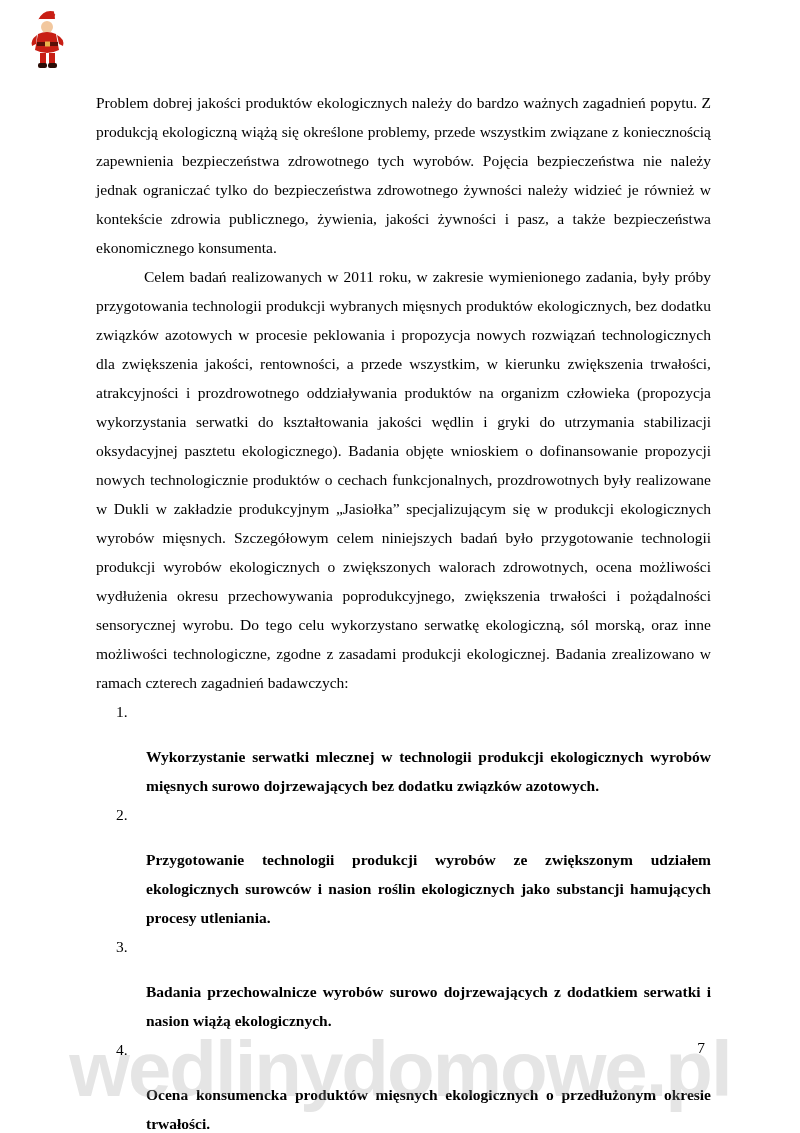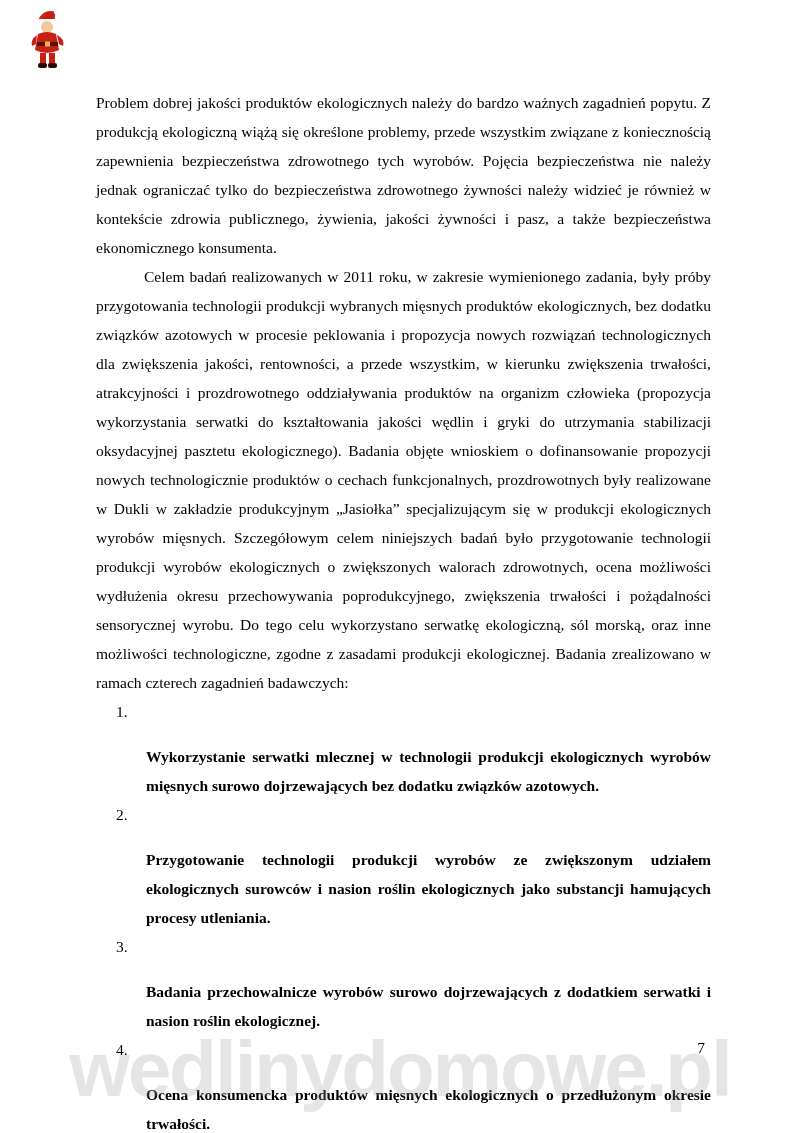--- a/index.html
+++ b/index.html
@@ -125,21 +125,21 @@
       <div class="list-row">
         <span class="list-num">1.</span>
         <div class="list-text">Wykorzystanie serwatki mlecznej w technologii produkcji ekologicznych wyrobów mięsnych surowo dojrzewających bez dodatku związków azotowych.</div>
       </div>
       <div class="list-row">
         <span class="list-num">2.</span>
         <div class="list-text">Przygotowanie technologii produkcji wyrobów ze zwiększonym udziałem ekologicznych surowców i nasion roślin ekologicznych jako substancji hamujących procesy utleniania.</div>
       </div>
       <div class="list-row">
         <span class="list-num">3.</span>
-        <div class="list-text">Badania przechowalnicze wyrobów surowo dojrzewających z dodatkiem serwatki i nasion roślin ekologicznej.</div>
+        <div class="list-text">Badania przechowalnicze wyrobów surowo dojrzewających z dodatkiem serwatki i nasion wiążą ekologicznych.</div>
       </div>
       <div class="list-row">
         <span class="list-num">4.</span>
         <div class="list-text">Ocena konsumencka produktów mięsnych ekologicznych o przedłużonym okresie trwałości.</div>
       </div>
     </div>
 
   </div>
 
   <div class="watermark">wedlinydomowe.pl</div>

